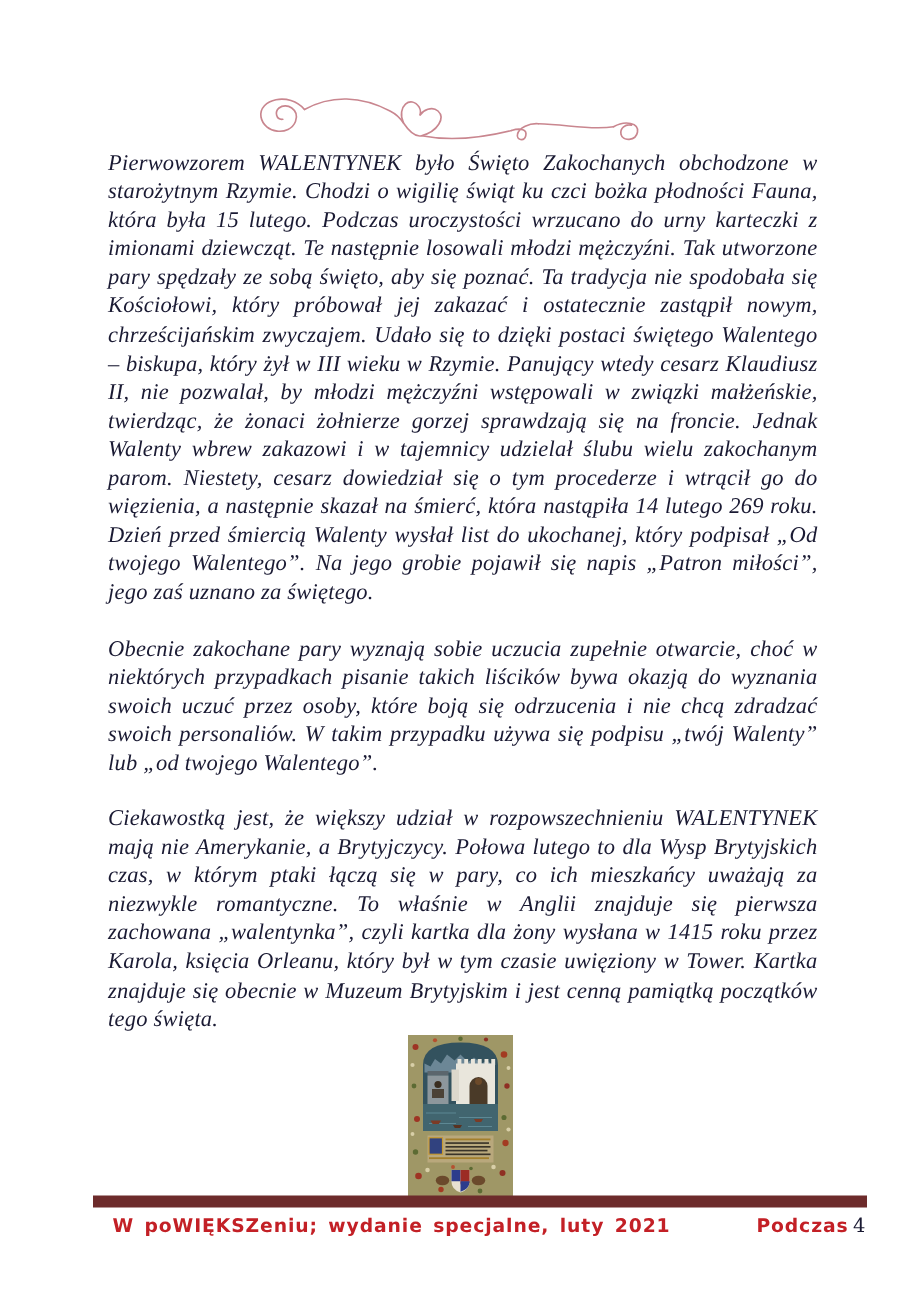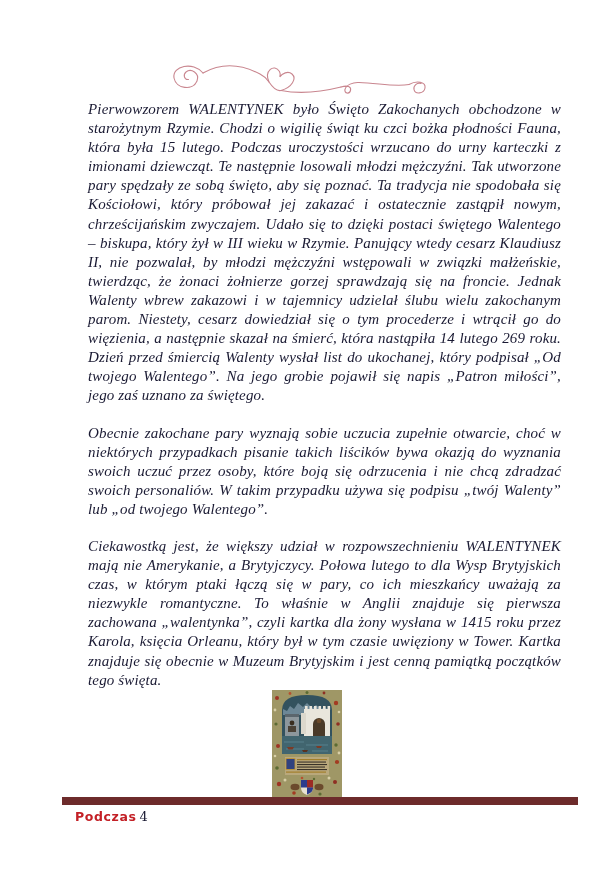--- a/index.html
+++ b/index.html
@@ -19,21 +19,21 @@
   .flourish {
     position: absolute;
     left: 163px;
     top: 54px;
     width: 282px;
     height: 46px;
   }
   
   .article {
     position: absolute;
-    left: 88px;
+    left: 72px;
     top: 100px;
     width: 473px;
     color: #1a1a33;
     font-family: "Liberation Serif", serif;
     font-style: italic;
     font-size: 15px;
     line-height: 19.1px;
     letter-spacing: 0.15px;
     text-align: justify;
   }
@@ -187,16 +187,17 @@
       <path d="M29,90 h12 v8 q0,5 -6,7 q-6,-2 -6,-7 Z" fill="#e8e2d2"></path>
       <path d="M29,90 h6 v7.5 h-6 Z" fill="#2c3c8c"></path>
       <path d="M35,90 h6 v7.5 h-6 Z" fill="#9c2b24"></path>
       <path d="M29,97.5 h6 v1 q0,4 6,0 v-1 h-6" fill="#9c2b24"></path>
       <path d="M35,97.5 h6 v0.5 q0,4.5 -6,6.5 Z" fill="#2c3c8c"></path>
     </svg>
   </div>
 
   <div class="footer-bar"></div>
   <div class="footer">
+    <span>W poWIĘKSZeniu; wydanie specjalne, luty 2021</span>
     <span class="page-indicator"><span>Podczas</span><span class="pagenum">4</span></span>
   </div>
 
 </div>
 
 </body></html>

